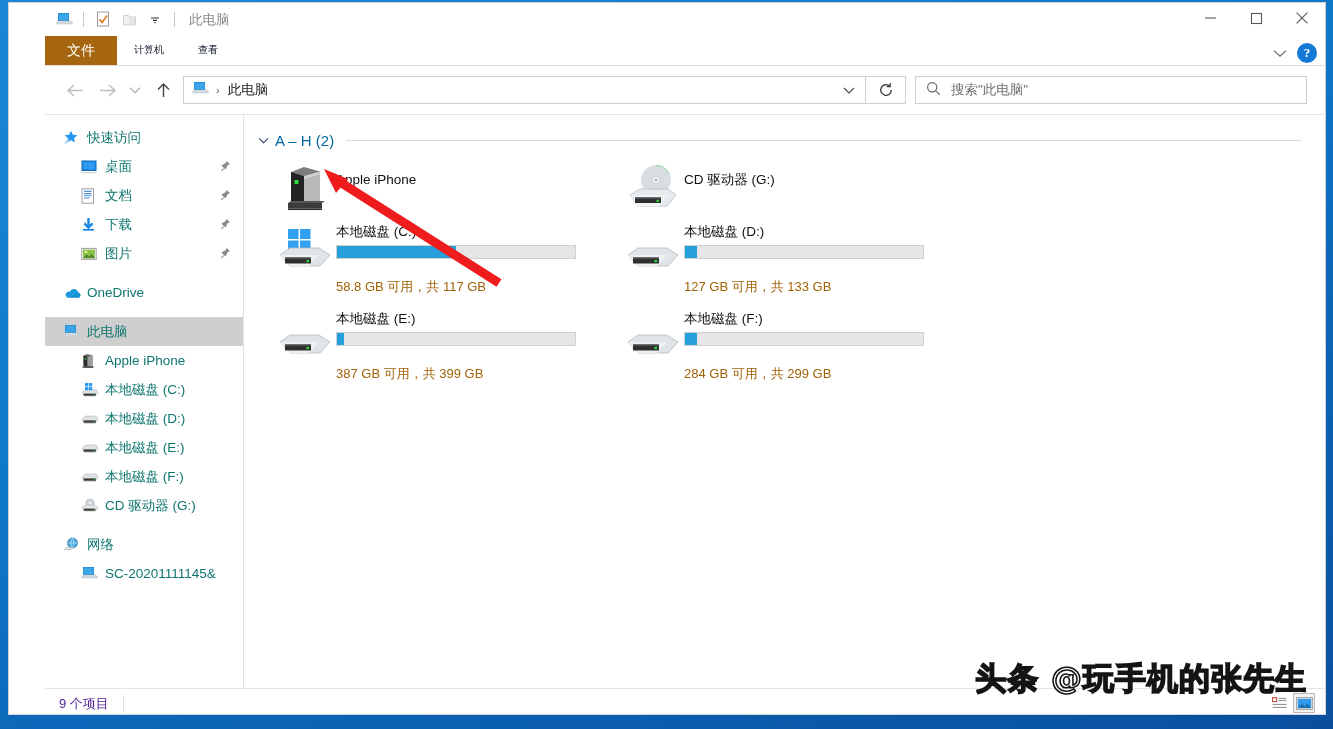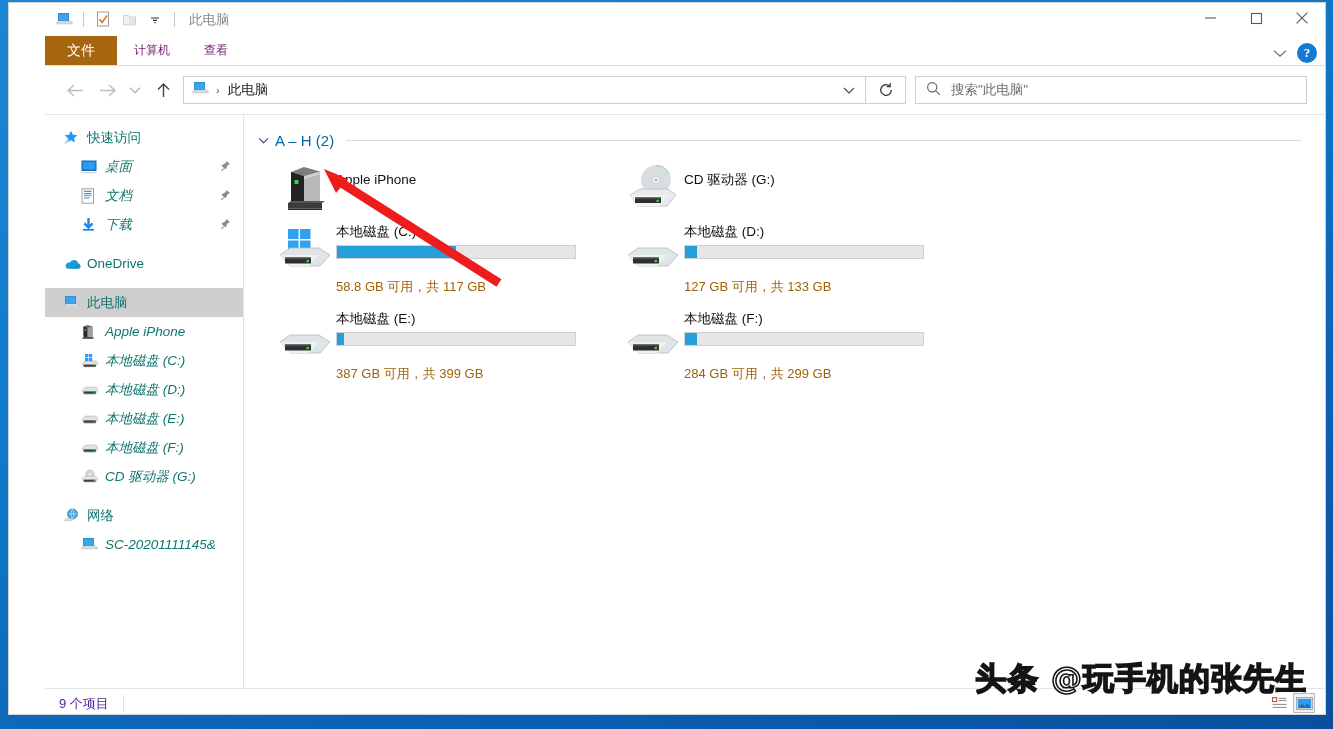--- a/index.html
+++ b/index.html
@@ -35,21 +35,21 @@
   }
   .win-ctrl-group { position: absolute; right: 0; top: 0; display: flex; }
   .win-ctrl { width: 46px; height: 30px; display: flex; align-items: center; justify-content: center; }
   .win-ctrl svg { display: block; }
   
   #ribbon {
     position: relative; height: 30px; background: #fff;
     display: flex; align-items: flex-end; border-bottom: 1px solid #dedede;
   }
   .tab {
-    font-size: 12px; padding: 5px 17px 6px 17px; color: #701a75; line-height: 18px;
+    font-size: 10px; padding: 5px 17px 6px 17px; color: #0f172a; line-height: 18px;
     white-space: nowrap;
   }
   .tab.file { background: #a6650f; color: #ffffff; font-size: 14px; padding: 5px 22px 6px 22px; }
   .ribbon-right { position: absolute; right: 8px; bottom: 2px; display: flex; align-items: center; gap: 10px; }
   .help-btn {
     width: 20px; height: 20px; border-radius: 50%; background: #1379d4; color: #fff;
     font-size: 13px; font-weight: bold; display: flex; align-items: center; justify-content: center;
     font-family: "Liberation Serif", serif;
   }
   
@@ -73,21 +73,21 @@
   #body { display: flex; height: 574px; border-top: 1px solid #e6e6e6; }
   #sidebar {
     width: 199px; background: #fff; border-right: 1px solid #e4e4e4;
     padding-top: 8px; overflow: hidden; position: relative;
   }
   .nav-item {
     height: 29px; display: flex; align-items: center; padding-left: 20px;
     font-size: 13.5px; color: #0f766e; white-space: nowrap; position: relative;
   }
   .nav-item.root { padding-left: 18px; }
-  .nav-item.child { padding-left: 36px; font-style: italic; }
+  .nav-item.child { padding-left: 36px; }
   .nav-item.selected { background: #cfcfcf; }
   .nav-ico { width: 20px; display: flex; align-items: center; justify-content: flex-start; flex: 0 0 20px; }
   .nav-label { margin-left: 4px; }
   .pin { position: absolute; right: 12px; top: 8px; }
   .nav-gap { height: 10px; }
   
   #content { flex: 1; background: #fff; position: relative; padding: 12px 0 0 0; overflow: hidden; }
   .group-head { display: flex; align-items: center; padding: 0 24px 0 14px; height: 26px; }
   .grp-chev { margin-right: 6px; }
   .grp-label { font-size: 15px; color: #0369a1; white-space: nowrap; }
@@ -309,20 +309,37 @@
         </span>
         <span class="nav-label">下载</span>
         <span class="pin">
           <svg width="12" height="13" viewBox="0 0 12 13">
                 <path d="M7.6 0.9L11 4.3 8.8 5.1 6.4 9.5 2.4 5.5 6.8 3.1z" fill="#8a8a8a"></path>
                 <path d="M2.4 10.9l2.2-2.2" stroke="#8a8a8a" stroke-width="1.1"></path>
               </svg>
         </span>
       </div>
 
+      <div class="nav-item child">
+        <span class="nav-ico">
+          <svg width="16" height="14" viewBox="0 0 16 14">
+            <rect x="0.8" y="1.4" width="14.4" height="11" fill="#fff" stroke="#9e9e9e" stroke-width="1"></rect>
+            <rect x="2" y="2.6" width="12" height="8.6" fill="#8bc34a"></rect>
+            <path d="M2 11.2l3.6-4 2.6 2.6 2.4-3 3.4 4.4z" fill="#558b2f"></path>
+            <circle cx="5" cy="5" r="1.2" fill="#fff59d"></circle>
+          </svg>
+        </span>
+        <span class="nav-label">图片</span>
+        <span class="pin">
+          <svg width="12" height="13" viewBox="0 0 12 13">
+                <path d="M7.6 0.9L11 4.3 8.8 5.1 6.4 9.5 2.4 5.5 6.8 3.1z" fill="#8a8a8a"></path>
+                <path d="M2.4 10.9l2.2-2.2" stroke="#8a8a8a" stroke-width="1.1"></path>
+              </svg>
+        </span>
+      </div>
 
       <div class="nav-gap"></div>
 
       <div class="nav-item root">
         <span class="nav-ico">
           <svg width="18" height="12" viewBox="0 0 18 12">
             <path d="M4.6 10.8h10.1c1.7 0 2.8-1.2 2.8-2.6 0-1.3-1-2.4-2.3-2.6-.2-2.1-2-3.7-4.2-3.7-1.8 0-3.3 1.1-4 2.6-.2 0-.4-.1-.6-.1C4.2 4.4 2.6 5.8 2.6 7.6c0 1.8 1.3 3.2 2 3.2z" fill="#1a9bdc"></path>
             <path d="M6.5 10.8h8.2c1.7 0 2.8-1.2 2.8-2.6 0-1.3-1-2.4-2.3-2.6" fill="#0f7fc0" opacity="0.35"></path>
           </svg>
         </span>

